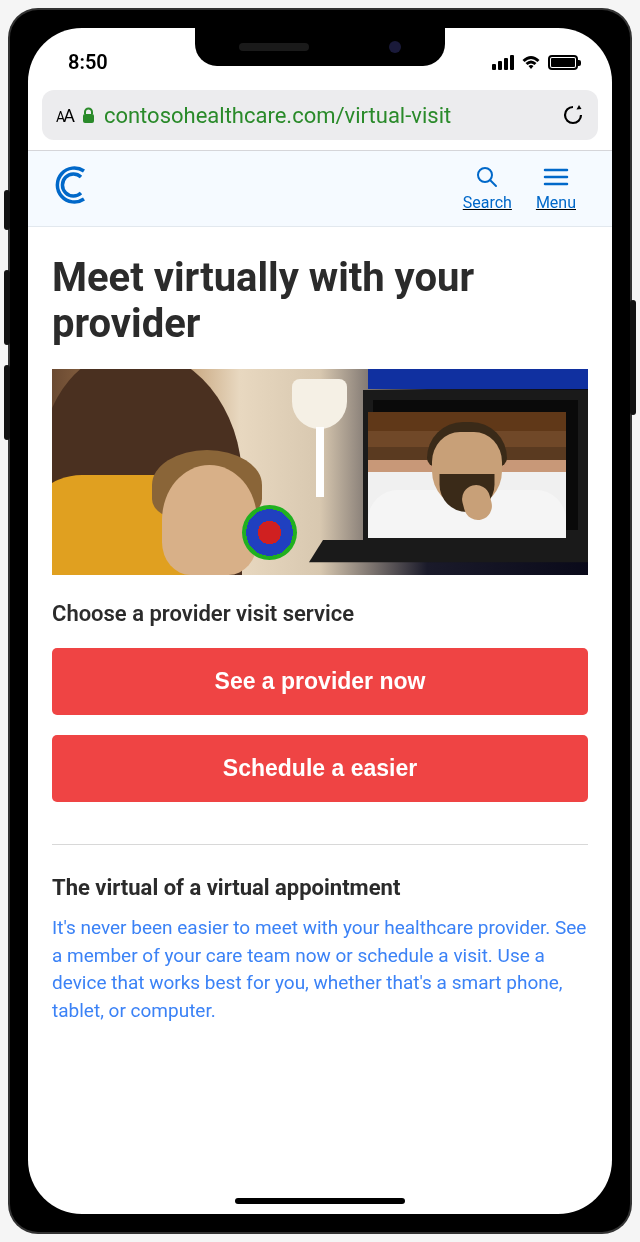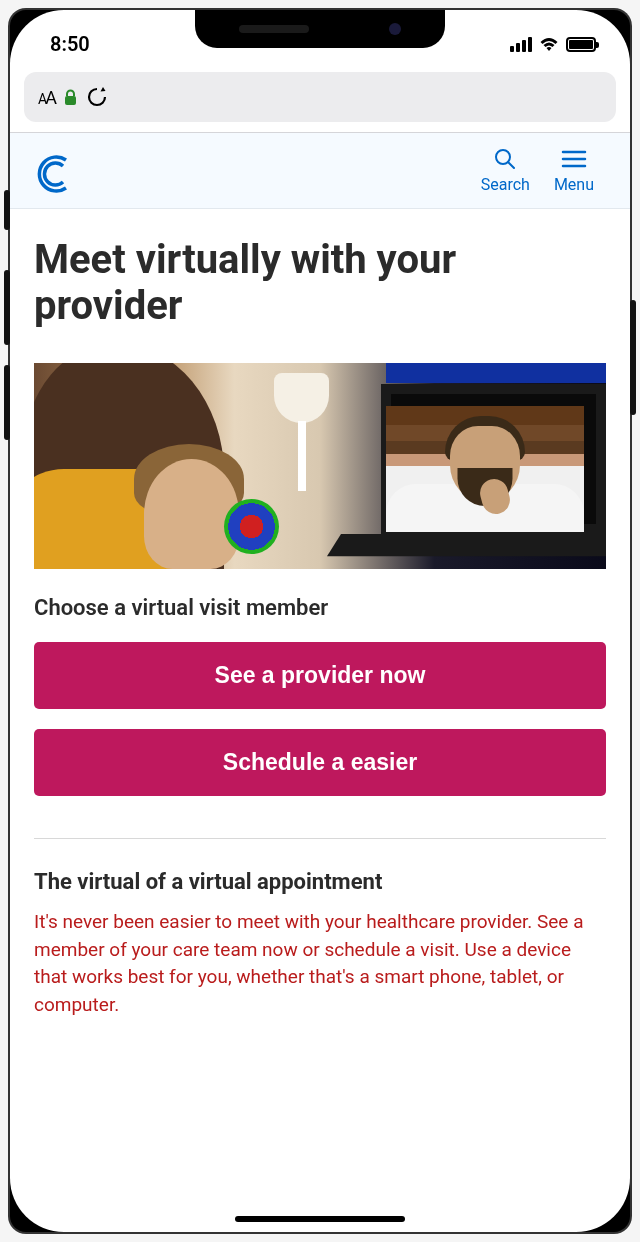--- a/index.html
+++ b/index.html
@@ -7,21 +7,22 @@
     font-family: -apple-system, BlinkMacSystemFont, "Segoe UI", Roboto, Helvetica, Arial, sans-serif;
     background: #f5f5f5;
     display: flex;
     justify-content: center;
     padding: 10px;
   }
   .phone-frame {
     width: 636px;
     height: 1222px;
     background: #000;
-    border-radius: 16px;
+    border-radius: 28px;
+    padding: 18px;
     position: relative;
     box-shadow: 0 0 0 2px #333;
   }
   .phone-screen {
     width: 100%;
     height: 100%;
     background: #fff;
     border-radius: 54px;
     overflow: hidden;
     position: relative;
@@ -87,24 +88,25 @@
   .aa-icon { font-size: 18px; font-weight: 400; letter-spacing: -2px; }
   .aa-icon .small-a{font-size:14px;}
   .lock-icon svg { display:block; }
   .url-text { flex: 1; color: #2a8a2a; font-size: 22px; white-space: nowrap; overflow: hidden; }
   .refresh-icon svg { display:block; }
 
   .url-divider{height:1px;background:#d5d5d9;}
 
   .app-header {
     display: flex;
-    align-items: flex-end;
+    align-items: flex-start;
     padding: 14px 24px 14px 24px;
     background: #f5faff;
     border-bottom: 1px solid #e2e8ee;
+    text-decoration: underline;
   }
   .logo {
     flex: 1;
   }
   .logo svg{display:block;}
   .header-btn {
     display: flex;
     flex-direction: column;
     align-items: center;
     gap: 4px;
@@ -113,21 +115,21 @@
     padding: 0 12px;
   }
   .header-btn svg{display:block;}
 
   .content { padding: 28px 24px 0; }
   .page-title {
     font-size: 40px;
     font-weight: 700;
     color: #2b2b2b;
     line-height: 1.15;
-    margin-bottom: 34px;
+    margin-bottom: 22px;
   }
 
   .hero-image {
     width: 100%;
     height: 206px;
     background: linear-gradient(to right, #6b4a32 0%, #b58a5a 20%, #e8d8c0 35%, #d8c8b0 50%, #1a1a2a 70%, #0a0a1a 100%);
     position: relative;
     overflow: hidden;
     margin-bottom: 26px;
   }
@@ -152,21 +154,21 @@
   .hero-doctor-hand{position:absolute;left:48%;bottom:18px;width:28px;height:35px;background:#c8a078;border-radius:14px;transform:rotate(-15deg);}
 
   .section-title {
     font-size: 22px;
     font-weight: 600;
     color: #2b2b2b;
     margin-bottom: 22px;
   }
   .primary-btn {
     width: 100%;
-    background: #be185d;
+    background: #ef4444;
     color: #fff;
     font-size: 23px;
     font-weight: 600;
     border: none;
     border-radius: 5px;
     padding: 20px;
     margin-bottom: 20px;
     cursor: pointer;
     text-align: center;
   }
@@ -174,21 +176,21 @@
 
   .benefits-title {
     font-size: 22px;
     font-weight: 700;
     color: #2b2b2b;
     margin-bottom: 14px;
   }
   .benefits-text {
     font-size: 19px;
     line-height: 1.45;
-    color: #b91c1c;
+    color: #3b82f6;
   }
 
   .home-indicator {
     position: absolute;
     bottom: 10px;
     left: 50%;
     transform: translateX(-50%);
     width: 170px;
     height: 6px;
     background: #000;
@@ -232,20 +234,21 @@
 
     <div class="url-bar-wrap">
       <div class="url-bar">
         <span class="aa-icon"><span class="small-a">A</span>A</span>
         <span class="lock-icon">
           <svg width="15" height="17" viewBox="0 0 15 17">
               <rect x="2" y="7" width="11" height="9" rx="2" fill="#2a8a2a"></rect>
               <path d="M4 7 V5 a3.5 3.5 0 0 1 7 0 V7" stroke="#2a8a2a" stroke-width="2" fill="none"></path>
             </svg>
         </span>
+        <span class="url-text">contosohealthcare.com/virtual-visit</span>
         <span class="refresh-icon">
           <svg width="22" height="24" viewBox="0 0 22 24">
               <path d="M11 4 a8 8 0 1 0 8 8" stroke="#000" stroke-width="2.2" fill="none"></path>
               <path d="M17 2 L19.5 6 L14.5 6.5 Z" fill="#000"></path>
             </svg>
         </span>
       </div>
     </div>
     <div class="url-divider"></div>
 
@@ -300,21 +303,21 @@
         </div>
         <div class="hero-mother">
           <div class="hero-mother-hair"></div>
           <div class="hero-mother-shirt"></div>
         </div>
         <div class="hero-child-hair"></div>
         <div class="hero-child-head"></div>
         <div class="hero-toy"></div>
       </div>
 
-      <div class="section-title">Choose a virtual visit member</div>
+      <div class="section-title">Choose a provider visit service</div>
 
       <button class="primary-btn">See a provider now</button>
       <button class="primary-btn">Schedule a easier</button>
 
       <div class="divider"></div>
 
       <div class="benefits-title">The virtual of a virtual appointment</div>
       <div class="benefits-text">It's never been easier to meet with your healthcare provider. See a member of your care team now or schedule a visit. Use a device that works best for you, whether that's a smart phone, tablet, or computer.</div>
     </div>
 

